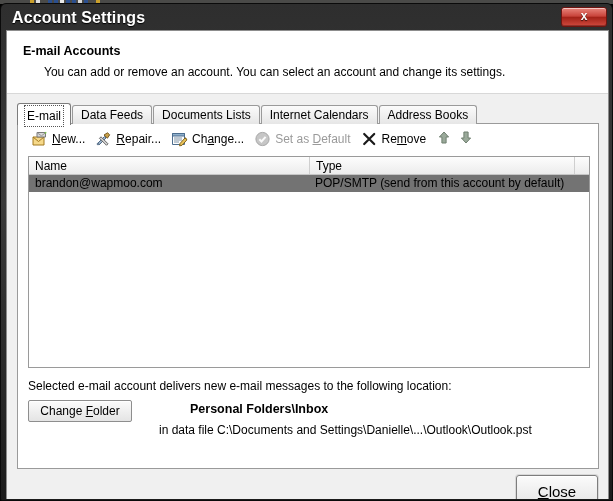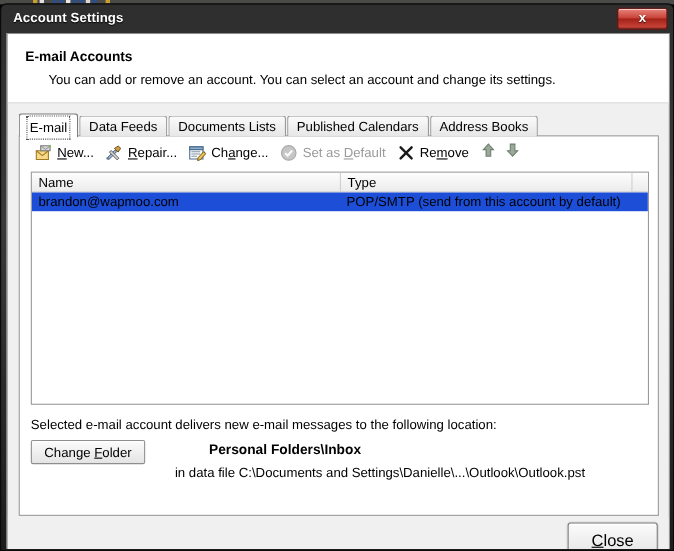--- a/index.html
+++ b/index.html
@@ -40,21 +40,21 @@
   
   #titlebar {
     position: relative;
     height: 26px;
     width: 100%;
   }
   #title-text {
     position: absolute;
     left: 11px; top: 5px;
     color: #ffffff;
-    font-size: 12px;
+    font-size: 16px;
     font-weight: bold;
     letter-spacing: 0.1px;
     text-shadow: 0 1px 1px #000;
     white-space: nowrap;
   }
   #close-btn {
     position: absolute;
     right: 5px; top: 3px;
     width: 46px; height: 20px;
     border-radius: 3px;
@@ -221,21 +221,21 @@
     white-space: nowrap;
     cursor: pointer;
   }
   .lv-col.c0 { width: 281px; }
   .lv-col.c1 { width: 265px; }
   .lv-col.c2 { width: 14px; border-right: none; }
 
   .lv-row {
     display: flex;
     height: 17px;
-    background: #1d4ed8;
+    background: #737373;
     cursor: default;
   }
   .lv-cell {
     font-size: 12px;
     color: #000;
     line-height: 17px;
     padding-left: 6px;
     overflow: hidden;
     white-space: nowrap;
   }
@@ -335,21 +335,21 @@
       <div class="tab active">
         <span class="focus-rect">E-mail</span>
       </div>
       <div class="tab">
         <span>Data Feeds</span>
       </div>
       <div class="tab">
         <span>Documents Lists</span>
       </div>
       <div class="tab">
-        <span>Published Calendars</span>
+        <span>Internet Calendars</span>
       </div>
       <div class="tab">
         <span>Address Books</span>
       </div>
     </div>
 
     <div id="tabpage">
 
       <div id="toolbar">
 

